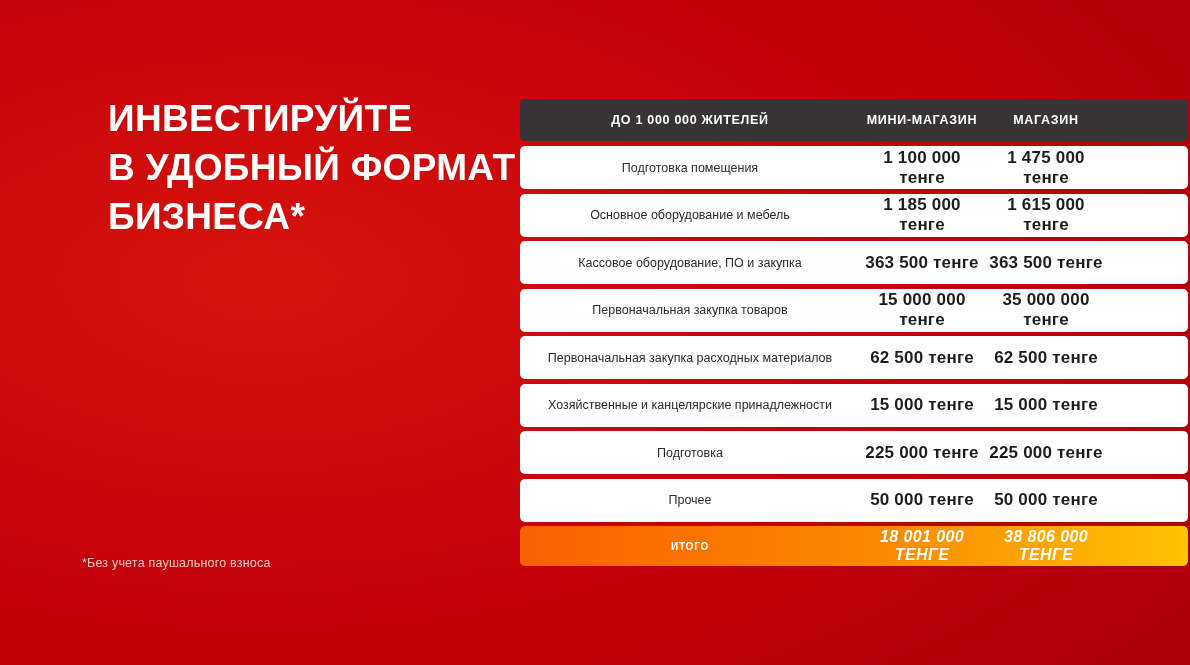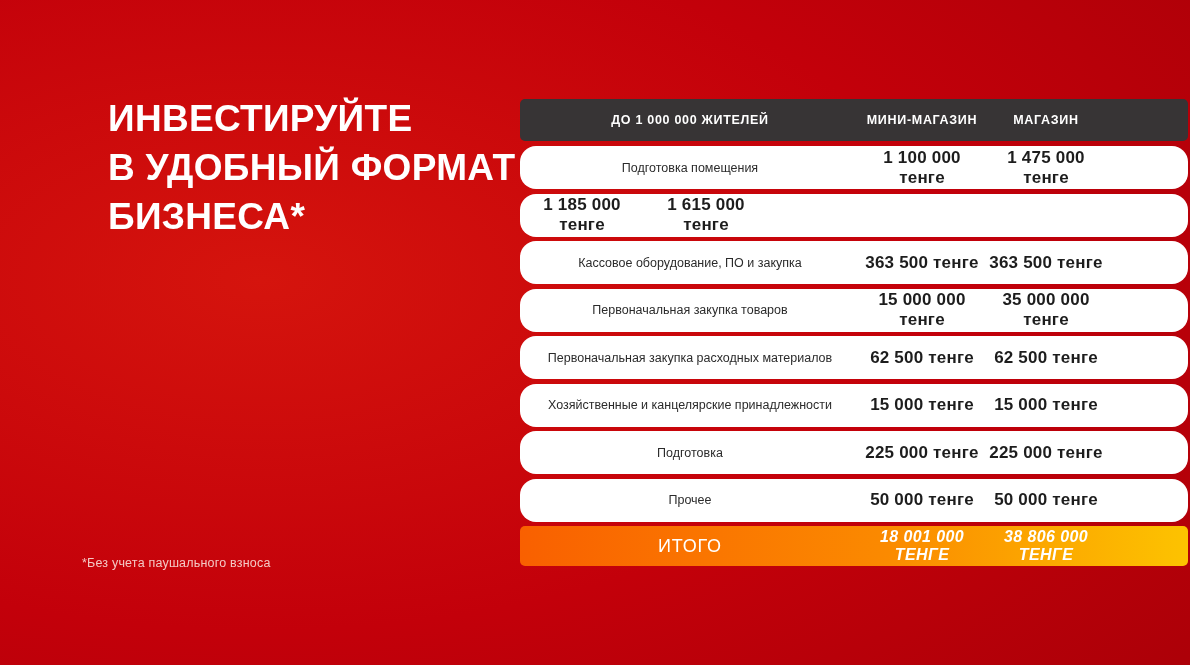--- a/index.html
+++ b/index.html
@@ -60,21 +60,20 @@
     border-radius: 5px;
     overflow: hidden;
   }
   .row.header {
     background: #373435;
     height: 42px;
     margin-bottom: 5px;
   }
   .row.body {
     background: #ffffff;
-    border-radius: 16px;
   }
   .row.total {
     background: linear-gradient(90deg, #f96000 0%, #fb8a00 55%, #fdc300 100%);
     height: 40px;
     margin-bottom: 0;
   }
   .c-name {
     flex: 0 0 340px;
     text-align: center;
     padding: 0 8px;
@@ -93,24 +92,24 @@
   .row.header .c-name,
   .row.header .c-val {
     color: #ffffff;
     font-weight: bold;
     font-size: 12.5px;
     letter-spacing: 0.7px;
     text-transform: uppercase;
   }
   .row.total .c-name {
     color: #ffffff;
-    font-weight: normal;
+    font-weight: bold;
     letter-spacing: 0.8px;
     text-transform: uppercase;
-    font-size: 18px;
+    font-size: 10px;
   }
   .row.total .c-val {
     color: #ffffff;
     font-weight: bold;
     letter-spacing: 0.4px;
     text-transform: uppercase;
     font-size: 16px;
     font-style: italic;
   }
 </style>
@@ -135,20 +134,21 @@
       <div class="c-val">МАГАЗИН</div>
     </div>
 
     <div class="row body">
       <div class="c-name">Подготовка помещения</div>
       <div class="c-val">1 100 000 тенге</div>
       <div class="c-val">1 475 000 тенге</div>
     </div>
 
     <div class="row body">
+      <div class="c-name">Основное оборудование и мебель</div>
       <div class="c-val">1 185 000 тенге</div>
       <div class="c-val">1 615 000 тенге</div>
     </div>
 
     <div class="row body">
       <div class="c-name">Кассовое оборудование, ПО и закупка</div>
       <div class="c-val">363 500 тенге</div>
       <div class="c-val">363 500 тенге</div>
     </div>
 

